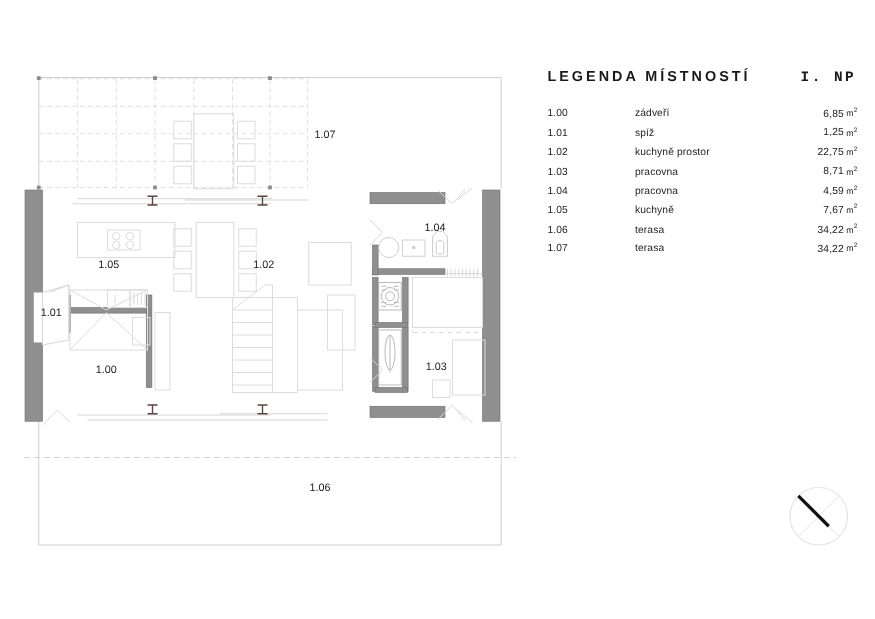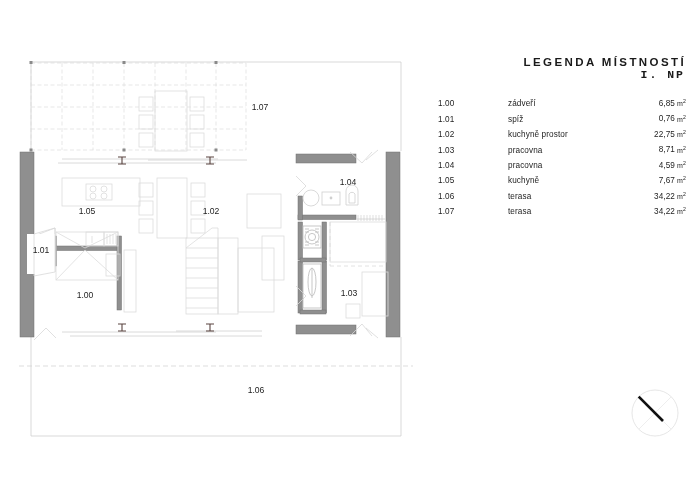--- a/index.html
+++ b/index.html
@@ -23,23 +23,22 @@
     top: 56px;
     width: 248px;
   }
   #legend-title {
     font-size: 11.5px;
     font-weight: bold;
     letter-spacing: 2.4px;
     white-space: nowrap;
     display: flex;
     justify-content: space-between;
-    align-items: flex-end;
+    align-items: flex-start;
     margin-bottom: 14px;
-    flex-direction: column;
   }
   #legend-title .t-main { }
   #legend-title .t-level { letter-spacing: 2.0px; padding-right: 1px; font-family: Liberation Mono, monospace; }
 
   .legend-row {
     display: flex;
     align-items: baseline;
     font-size: 8.2px;
     line-height: 12.1px;
     letter-spacing: 0.1px;
@@ -298,21 +297,21 @@
 
   <div id="legend-rows">
       <div class="legend-row">
         <span class="lg-code">1.00</span>
         <span class="lg-name">zádveří</span>
         <span class="lg-area"><span>6,85</span><span class="unit">&nbsp;<span>m</span><sup>2</sup></span></span>
       </div>
       <div class="legend-row">
         <span class="lg-code">1.01</span>
         <span class="lg-name">spíž</span>
-        <span class="lg-area"><span>0,76</span><span class="unit">&nbsp;<span>m</span><sup>2</sup></span></span>
+        <span class="lg-area"><span>1,25</span><span class="unit">&nbsp;<span>m</span><sup>2</sup></span></span>
       </div>
       <div class="legend-row">
         <span class="lg-code">1.02</span>
         <span class="lg-name">kuchyně prostor</span>
         <span class="lg-area"><span>22,75</span><span class="unit">&nbsp;<span>m</span><sup>2</sup></span></span>
       </div>
       <div class="legend-row">
         <span class="lg-code">1.03</span>
         <span class="lg-name">pracovna</span>
         <span class="lg-area"><span>8,71</span><span class="unit">&nbsp;<span>m</span><sup>2</sup></span></span>

